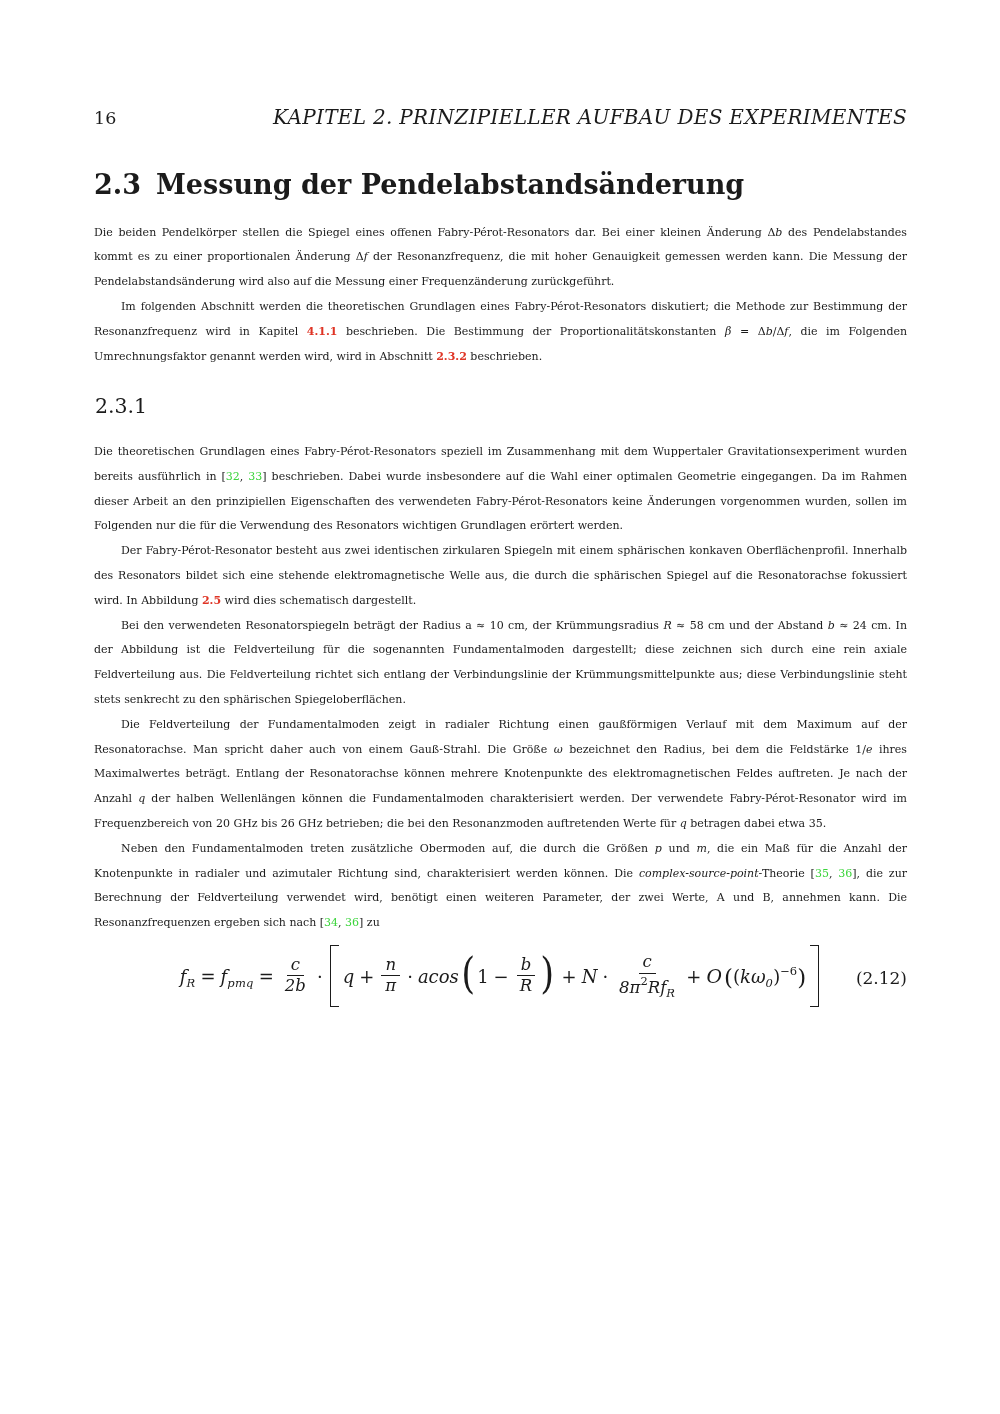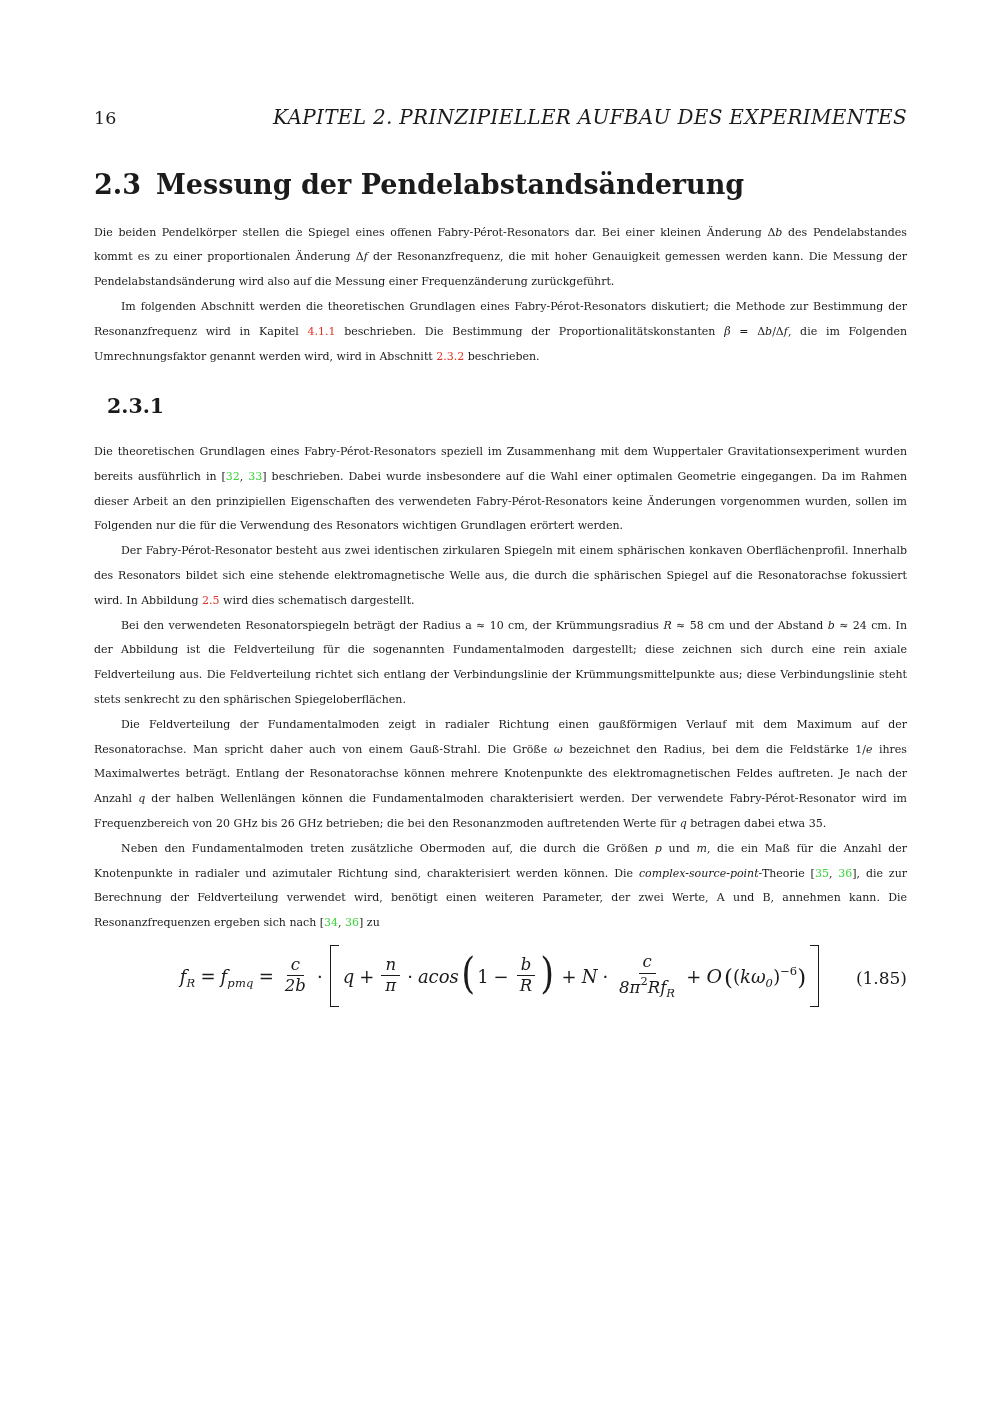--- a/index.html
+++ b/index.html
@@ -13,29 +13,29 @@
   .textflow{position:absolute;left:94px;top:105px;width:813px;}
 
   
   .running-header{display:flex;justify-content:space-between;align-items:baseline;}
   .running-header .pagenum{font-size:17.5px;}
   .running-header .chap{font-style:italic;font-size:20px;letter-spacing:0.3px;white-space:nowrap;}
 
   
   .sec{display:flex;gap:15px;margin:41px 0 0 0;font-size:27px;font-weight:bold;line-height:1.1;}
   
-  .subsec{display:flex;gap:30px;margin:26px 0 14px 13px;font-size:20.5px;font-weight:bold;line-height:1.15;}
+  .subsec{display:flex;gap:30px;margin:26px 0 14px 1px;font-size:20.5px;font-weight:normal;line-height:1.15;}
 
   
   .paras{margin-top:21px;}
   .paras + .subsec{margin-top:26px;}
   .para{margin:0;text-align:justify;font-size:11px;line-height:24.8px;}
   .para.indent{text-indent:27px;}
   .seg-mi,.seg-it{font-style:italic;}
-  .seg-red{color:#df3425;}
+  .seg-red{color:#df3425;font-weight:bold;}
   .seg-green{color:#3bd43b;}
 
   
   .equation{position:relative;margin-top:6px;text-align:center;font-size:18px;height:72px;
             display:flex;align-items:center;justify-content:center;}
   .eq-inner{display:inline-block;white-space:nowrap;}
   .mi{font-style:italic;}
   .op{margin:0 5px;}
   .ssub{font-size:11.5px;font-style:italic;vertical-align:-4px;letter-spacing:0.3px;}
   .ssup{font-size:11.5px;vertical-align:8px;}
@@ -92,17 +92,17 @@
           </span><span class="op">·</span><span class="sq l"></span><span class="mi">q</span><span class="op">+</span><span class="frac">
             <span class="num mi">n</span>
             <span class="den mi">π</span>
           </span><span class="op">·</span><span class="mi">acos</span><span class="bp">(</span><span>1</span><span class="op">−</span><span class="frac">
             <span class="num mi">b</span>
             <span class="den mi">R</span>
           </span><span class="bp">)</span><span class="op">+</span><span class="mi">N</span><span class="op">·</span><span class="frac">
             <span class="num mi">c</span>
             <span class="den"><span class="mi">8π</span><span class="ssup">2</span><span class="mi">Rf</span><span class="ssub">R</span></span>
           </span><span class="op">+</span><span class="scriptO">O</span><span class="mp">(</span><span>(</span><span class="mi">kω</span><span class="ssub">0</span><span>)</span><span class="ssup">−6</span><span class="mp">)</span><span class="sq r"></span></span>
-      <span class="eq-number">(1.85)</span>
+      <span class="eq-number">(2.12)</span>
     </div>
 
   </div>
 </div>
 
 </body></html>

